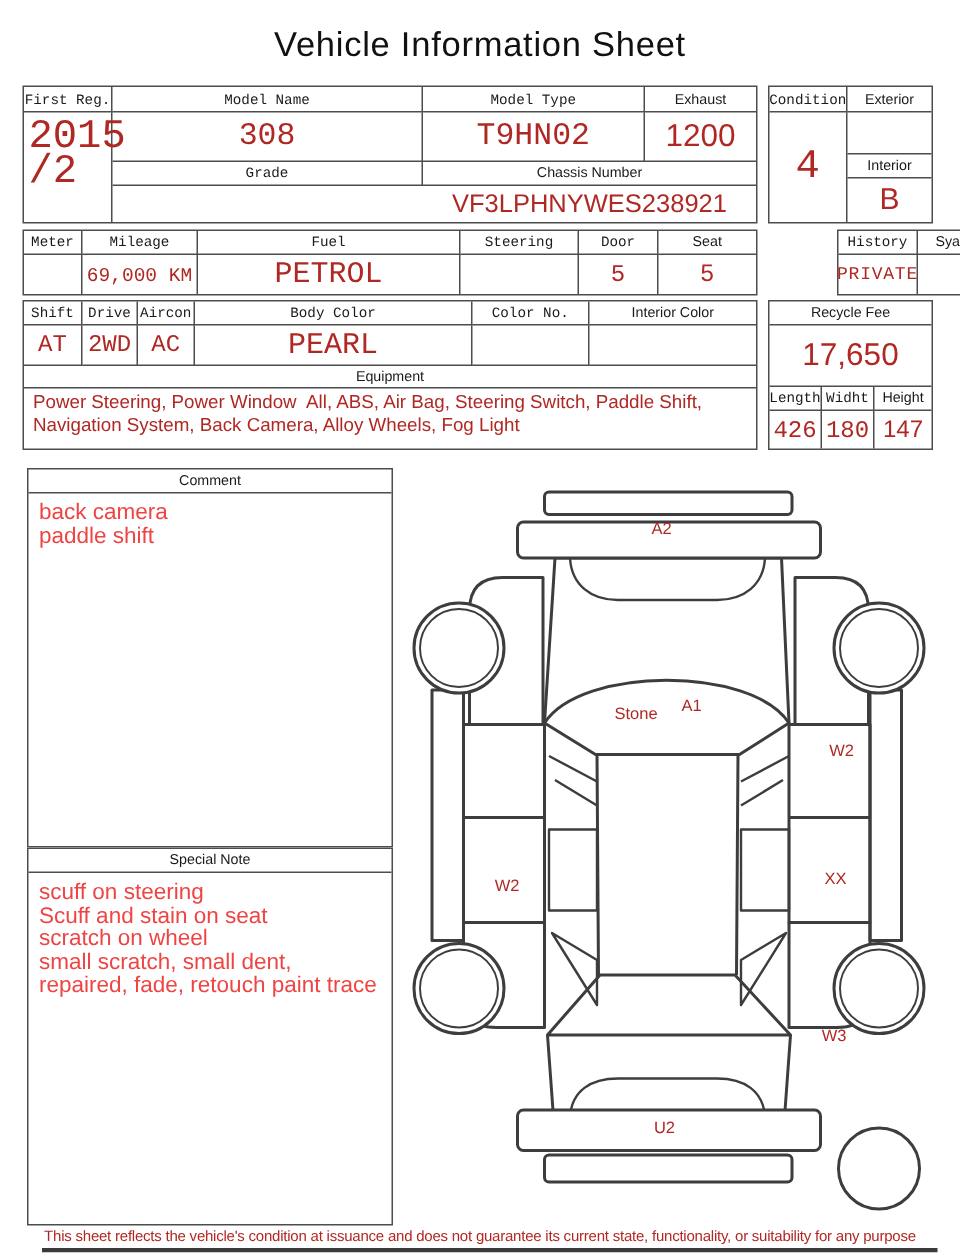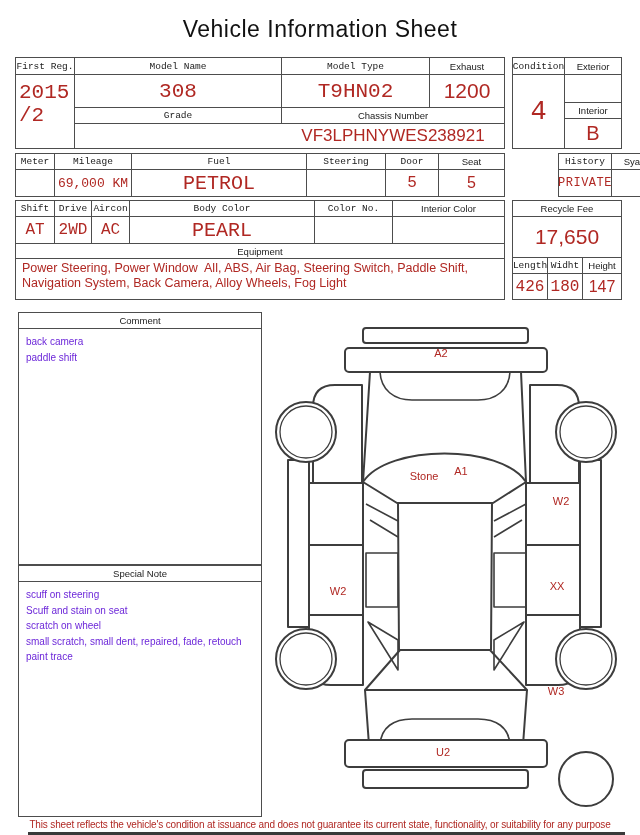--- a/index.html
+++ b/index.html
@@ -29,30 +29,30 @@
     white-space:nowrap;
   }
   .fs21{font-size:21px;}
   .fs20{font-size:20px;}
   .fs17{font-size:17px;}
   .fs16{font-size:16px;}
   .fs13{font-size:13px;}
   .fs12{font-size:12px;letter-spacing:0.5px;}
   .fs26{font-size:27px;}
   .freeform{
-    color:#6d28d9;font-size:10px;line-height:15.5px;
+    color:#ef4444;font-size:15px;line-height:15.5px;
     padding:5px 7px;white-space:pre-wrap;text-align:left;
     display:block;
   }
   .equip{
     color:#b02823;font-size:12.5px;line-height:15px;
     padding:2px 6px;white-space:pre-wrap;
   }
   .firstreg{
-    color:#b02823;font-size:21px;line-height:23px;
+    color:#b02823;font-size:27px;line-height:23px;
     padding:6px 0 0 3px;display:block;
   }
   .diagram-label{
     position:absolute;color:#b02823;font-size:11px;white-space:nowrap;
     transform:translate(-50%,-50%);
   }
   .footer{
     left:0;right:0;top:819px;text-align:center;color:#b02823;
     font-size:10px;letter-spacing:-0.15px;white-space:nowrap;
   }

